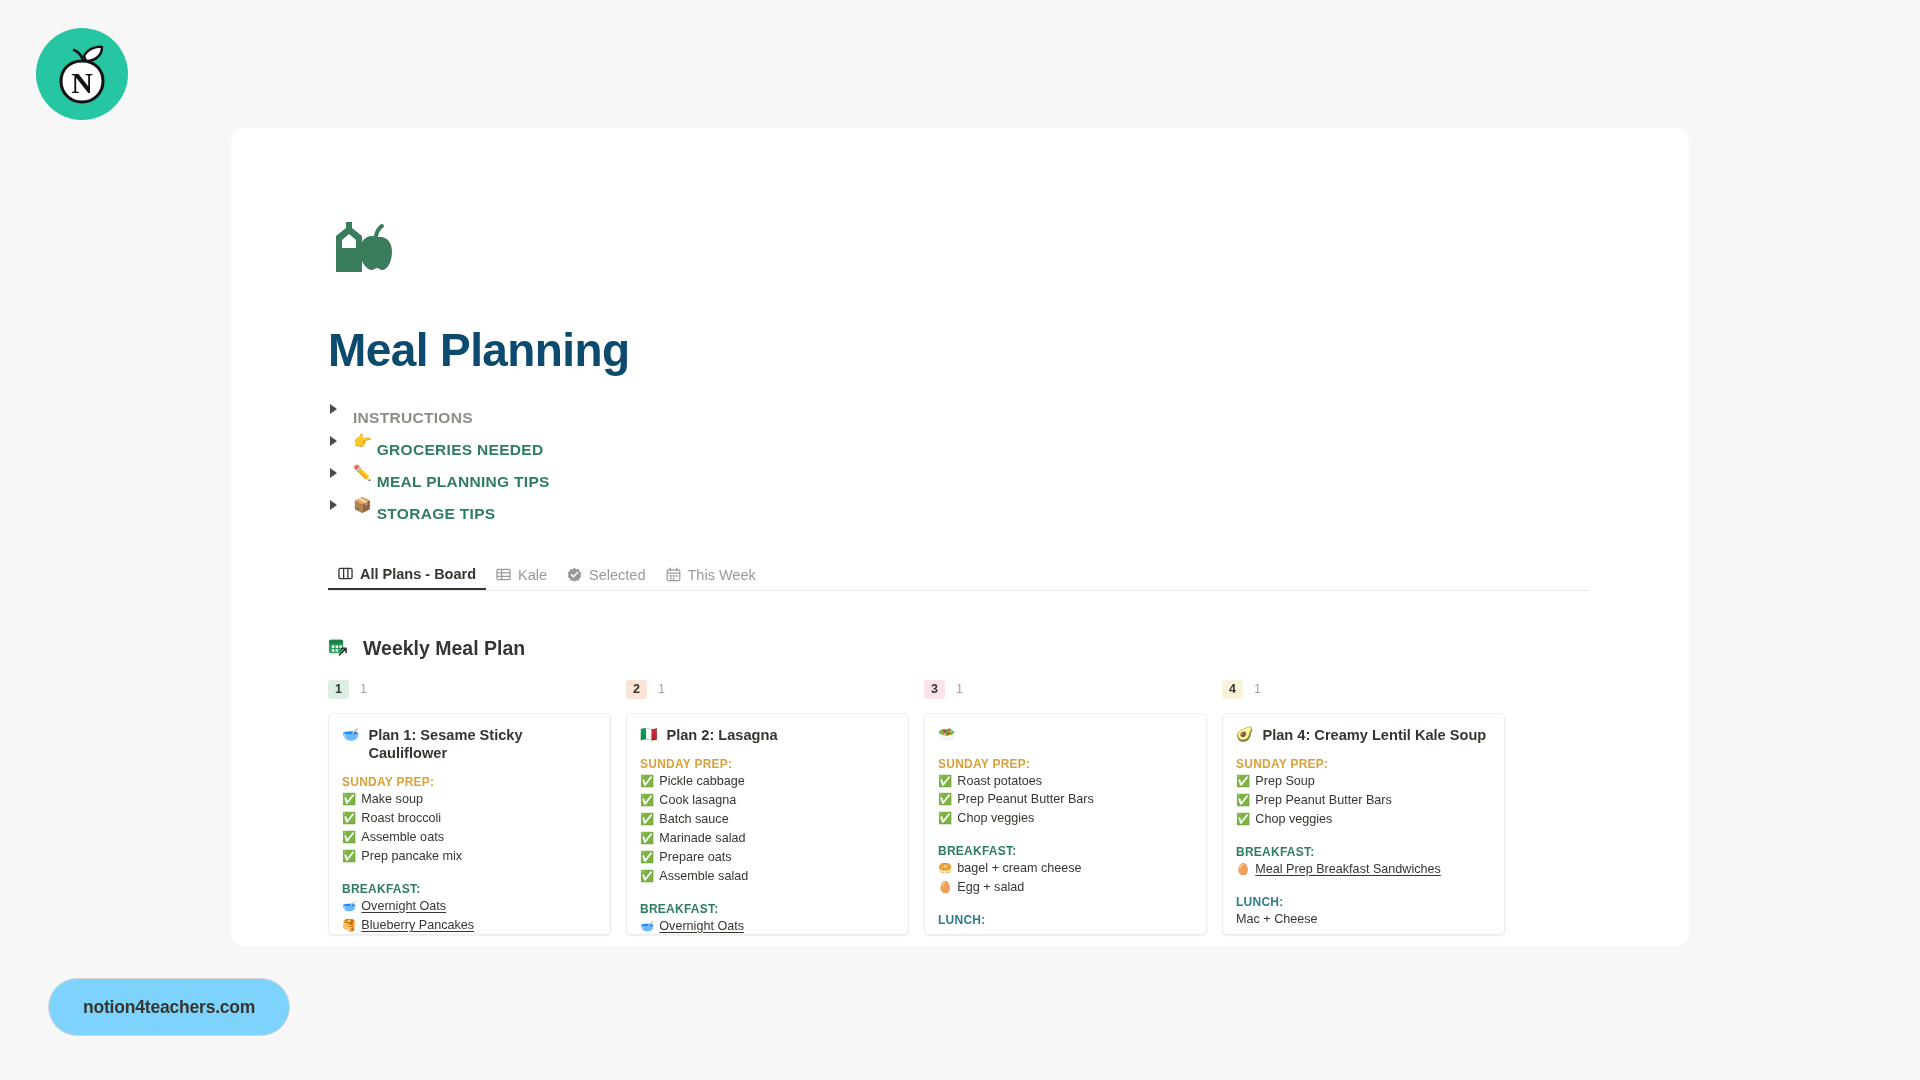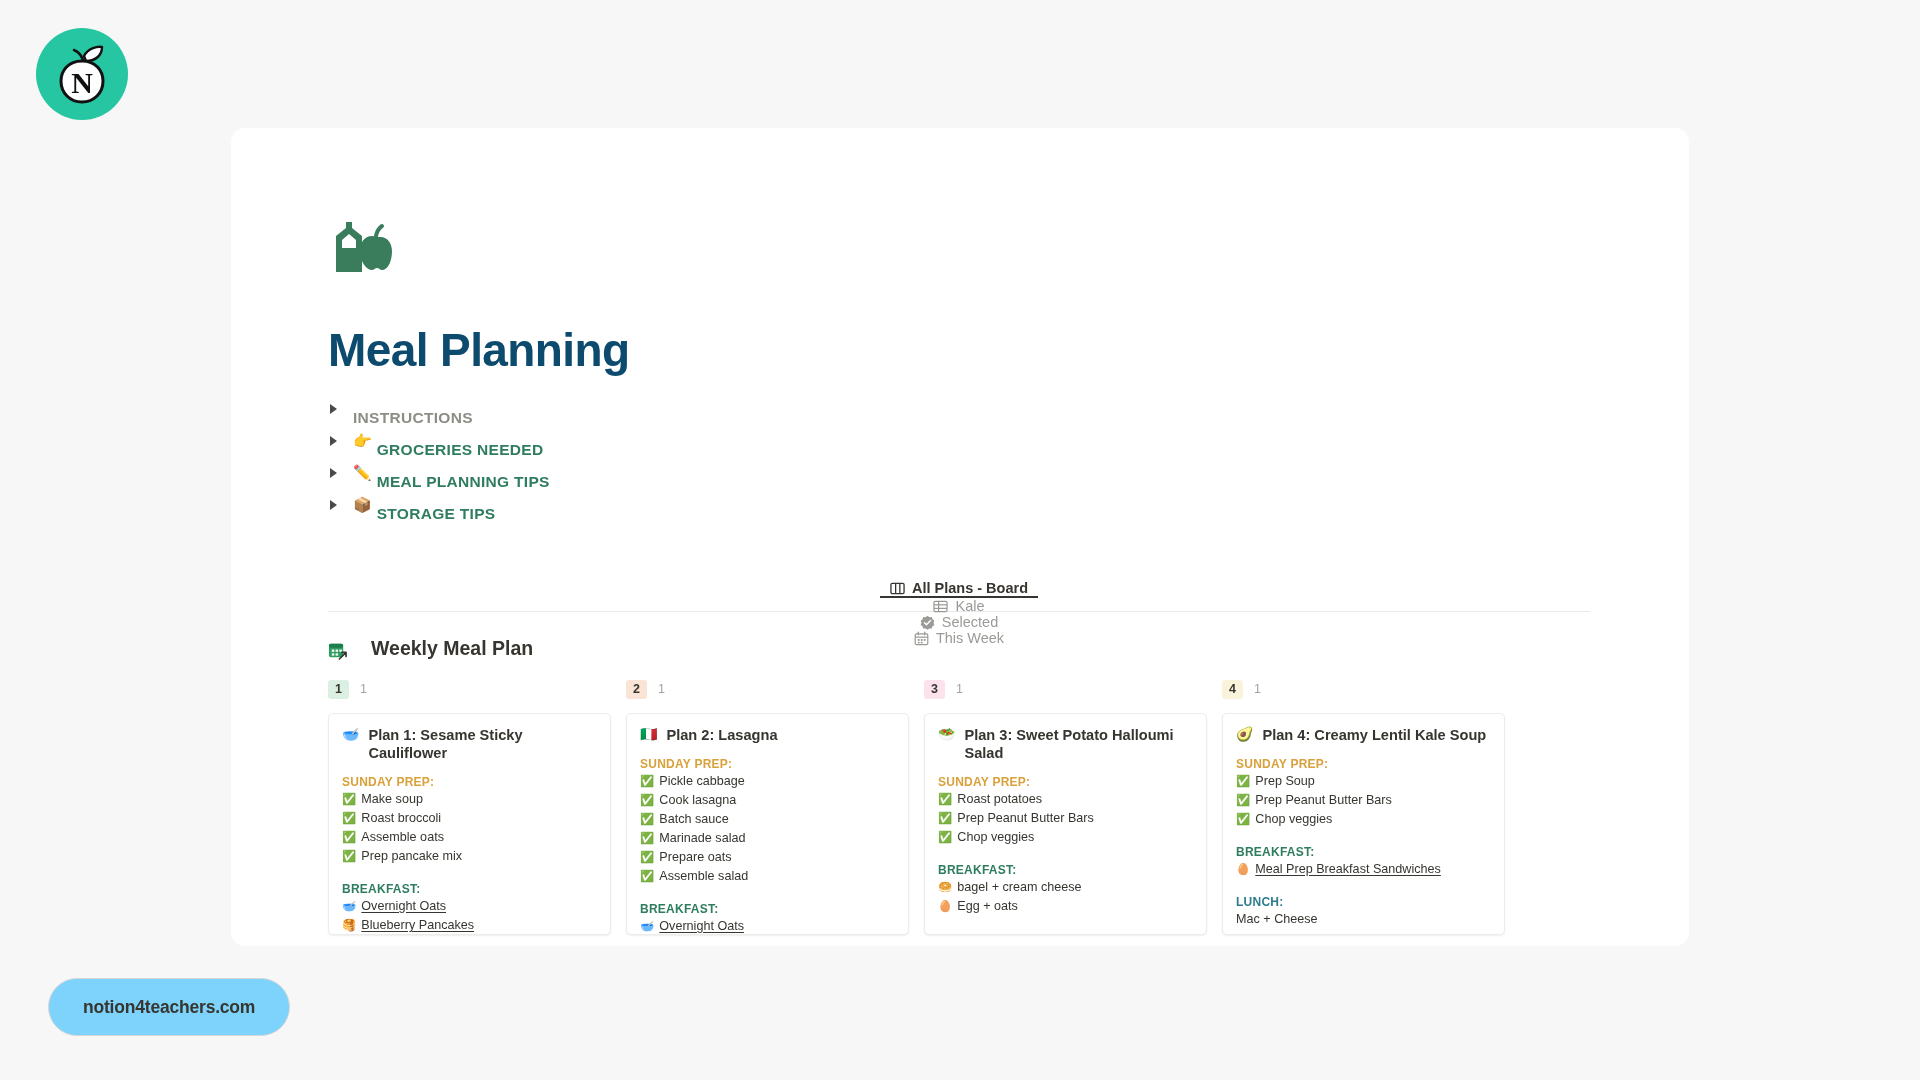--- a/index.html
+++ b/index.html
@@ -52,38 +52,38 @@
     border-top: 5px solid transparent;
     border-bottom: 5px solid transparent;
   }
   .tog-emoji { font-size: 15px; margin-right: 5px; line-height: 1; }
   .tog-label { font-size: 15.5px; font-weight: bold; letter-spacing: 0.3px; margin-top: 20px; }
   .tog-gray  { color: #8d8d86; }
   .tog-green { color: #2f7d5f; }
 
   
   .tabs {
-    position: absolute; left: 328px; top: 580px;
+    position: absolute; left: 328px; top: 559px;
     width: 1262px; height: 32px;
     border-bottom: 1px solid #e9e9e7;
-    display: flex; align-items: center; flex-direction: column;
+    display: flex; align-items: center;
   }
   .tab {
     display: flex; align-items: center; gap: 7px;
     height: 31px; padding: 0 10px;
     font-size: 14.5px; color: #9b9a97;
     cursor: pointer; white-space: nowrap;
   }
   .tab.active { color: #37352f; font-weight: bold; border-bottom: 2px solid #37352f; }
   .tab svg { display: block; flex: 0 0 auto; }
 
   
   .board-heading {
     position: absolute; left: 328px; top: 637px;
-    display: flex; align-items: flex-end; gap: 24px;
+    display: flex; align-items: flex-start; gap: 16px;
     font-size: 19.5px; font-weight: bold; color: #37352f;
   }
   .bh-ico { display: flex; align-items: center; position: relative; }
 
   
   .board {
     position: absolute; left: 328px; top: 678px;
     width: 1302px; height: 268px;
     display: flex; gap: 15px;
   }
@@ -334,21 +334,20 @@
         </div>
       </div>
       <div class="col">
         <div class="col-head">
           <span class="col-badge" style="background: rgb(251, 226, 236);">3</span>
           <span class="col-count">1</span>
         </div>
         <div class="card">
           <div class="card-title">
             <span class="emo">🥗</span>
-            <span>Plan 3: Sweet Potato Halloumi Salad</span>
           </div>
           <div class="sec-label sec-prep">SUNDAY PREP:</div>
           <div class="item">
             <span class="chk">✅</span>
             <span class="plain">Roast potatoes</span>
           </div>
           <div class="item">
             <span class="chk">✅</span>
             <span class="plain">Prep Peanut Butter Bars</span>
           </div>
@@ -357,21 +356,21 @@
             <span class="plain">Chop veggies</span>
           </div>
           <div class="sec-gap"></div>
           <div class="sec-label sec-breakfast">BREAKFAST:</div>
           <div class="item">
             <span class="emo">🥯</span>
             <span class="plain">bagel + cream cheese</span>
           </div>
           <div class="item">
             <span class="emo">🥚</span>
-            <span class="plain">Egg + oats</span>
+            <span class="plain">Egg + salad</span>
           </div>
           <div class="sec-gap"></div>
           <div class="sec-label sec-lunch">LUNCH:</div>
         </div>
       </div>
       <div class="col">
         <div class="col-head">
           <span class="col-badge" style="background: rgb(250, 243, 220);">4</span>
           <span class="col-count">1</span>
         </div>

